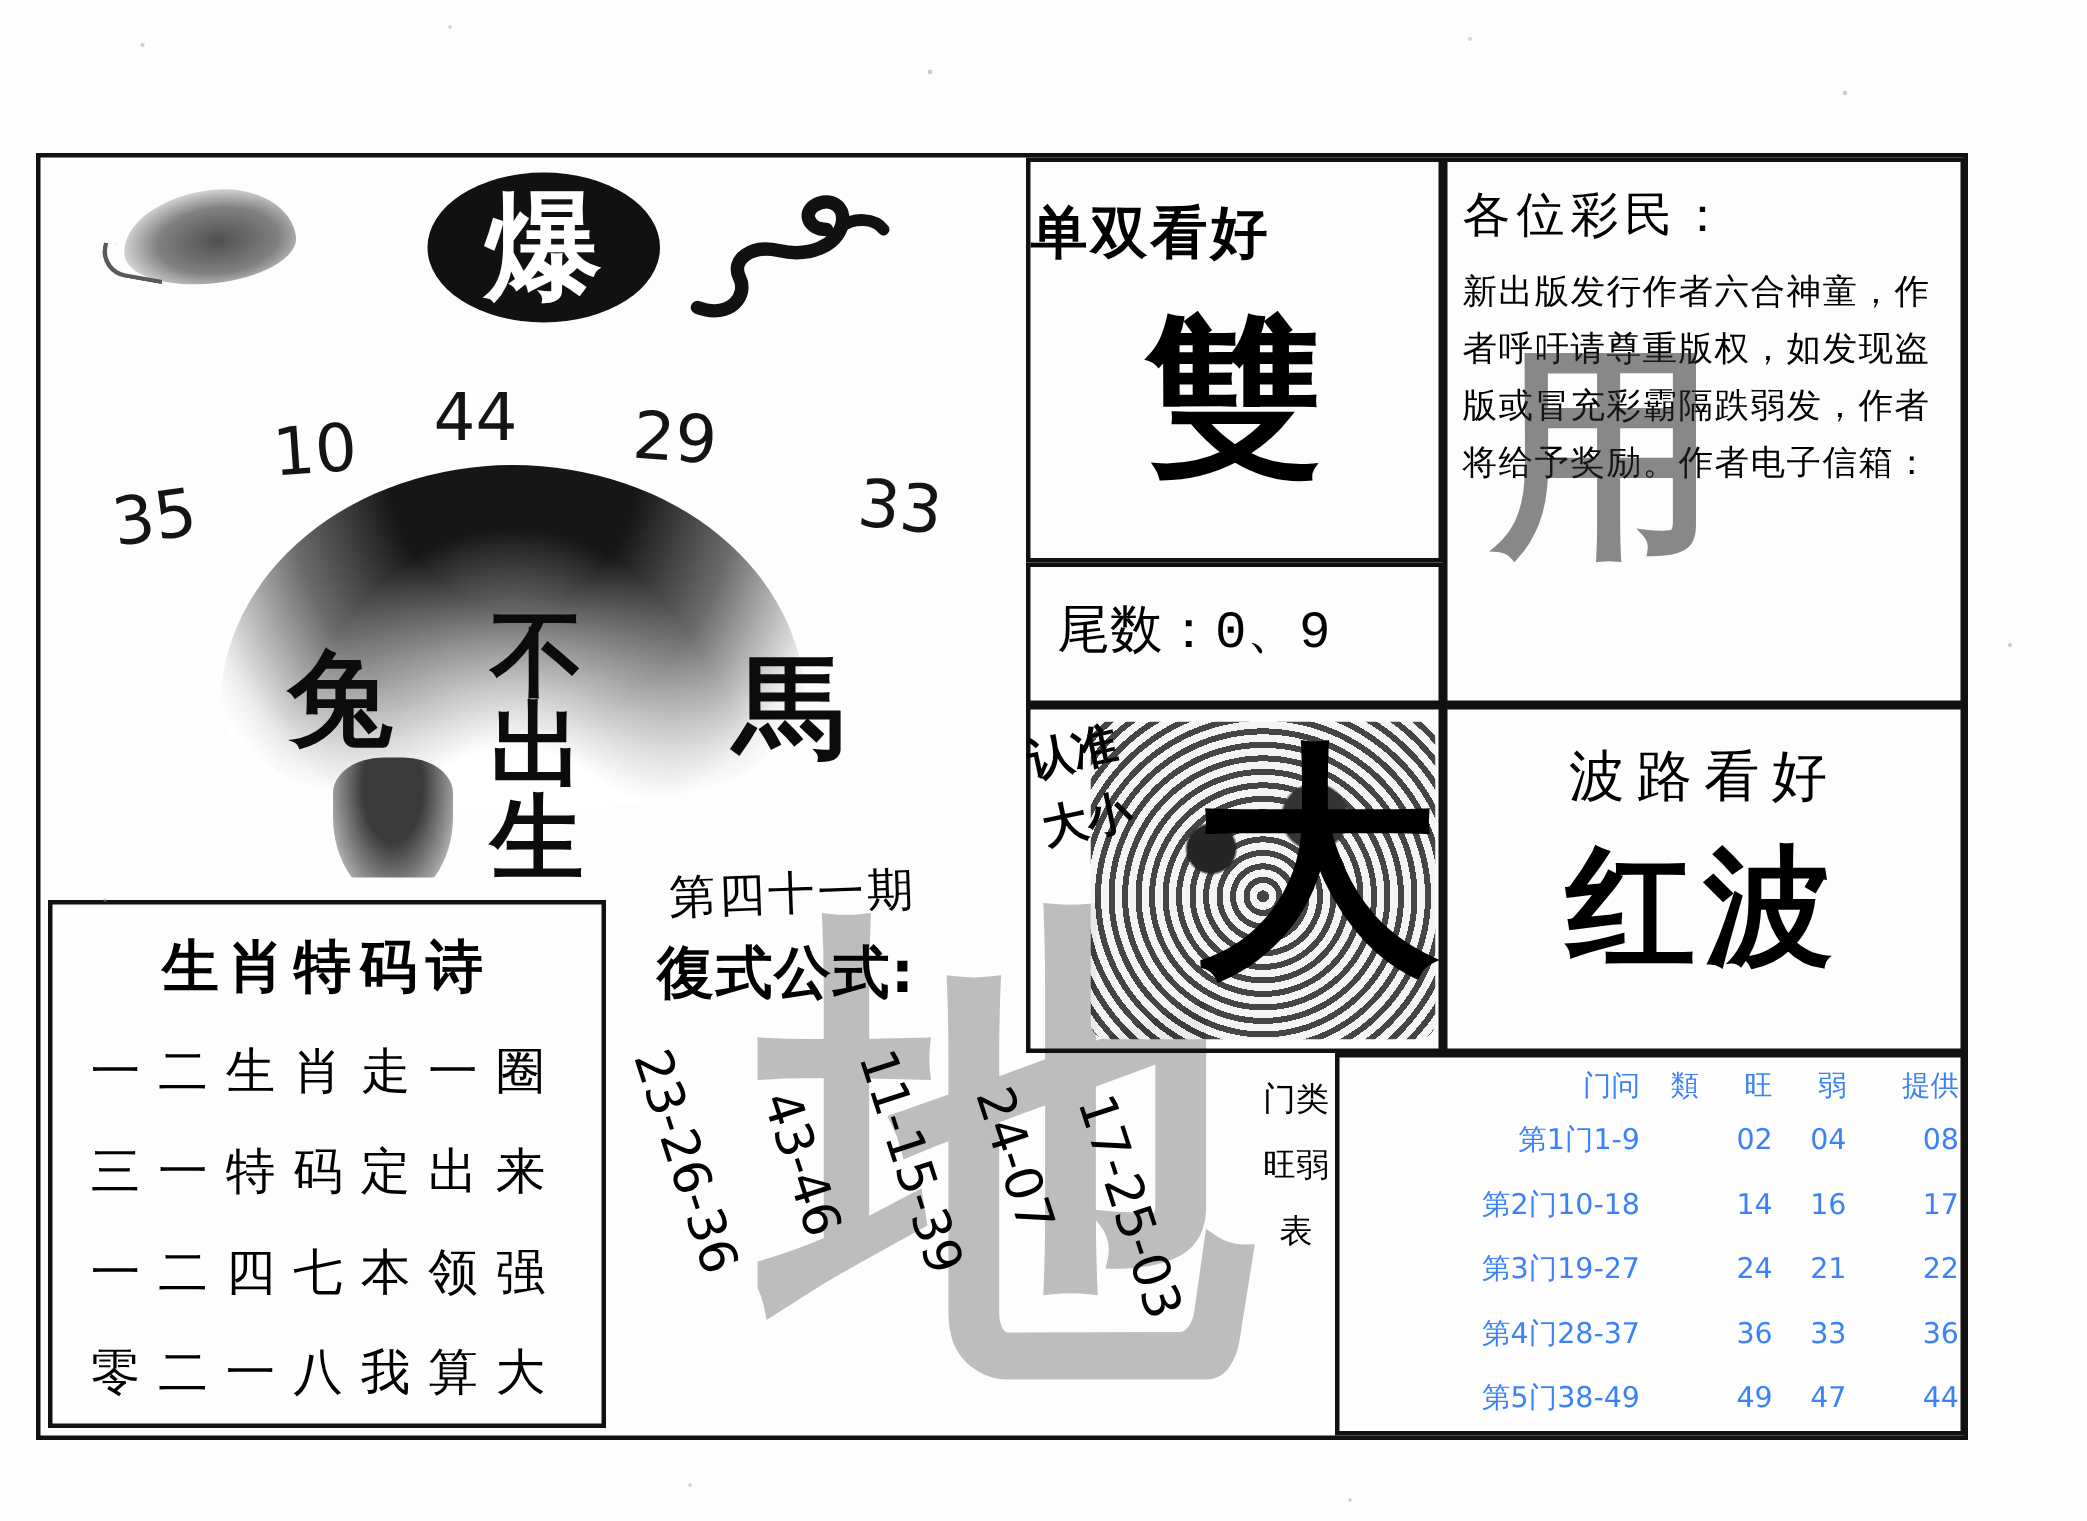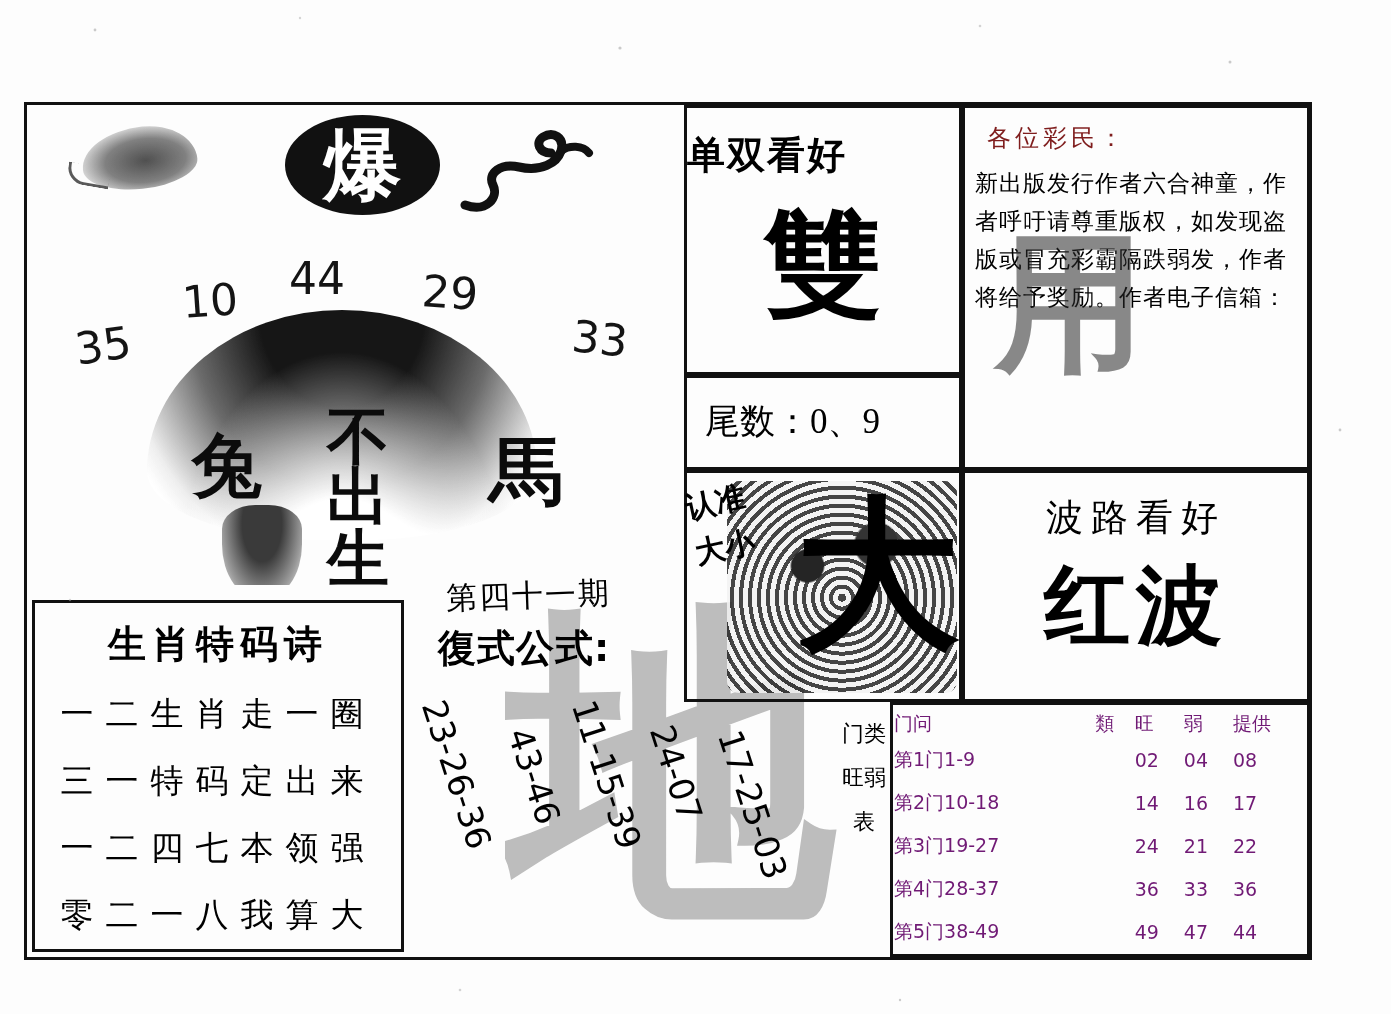--- a/index.html
+++ b/index.html
@@ -214,21 +214,21 @@
     text-align: center;
     font-family: "DejaVu Sans", sans-serif;
     font-weight: bold;
     font-size: 118px;
     line-height: 130px;
     margin-top: 18px;
   }
 
   .tail-box { left: 684px; top: 375px; width: 278px; height: 95px; }
   .tail-text {
-    font-family: Liberation Serif, serif;
+    font-family: Liberation Mono, monospace;
     font-size: 35px;
     line-height: 88px;
     padding-left: 18px;
   }
 
   .da-box { left: 684px; top: 470px; width: 278px; height: 232px; }
   .da-art {
     position: absolute;
     left: 40px; top: 8px;
     width: 230px; height: 212px;
@@ -257,24 +257,24 @@
     font-weight: bold;
     font-size: 30px;
     line-height: 46px;
     transform: rotate(-12deg);
   }
 
   
   .cm-box { left: 962px; top: 105px; width: 348px; height: 365px; }
   .cm-title {
     font-family: "DejaVu Sans", sans-serif;
-    font-size: 24px;
+    font-size: 32px;
     letter-spacing: 4px;
-    color: #7f1d1d;
-    padding: 14px 0 0 22px;
+    color: #000000;
+    padding: 14px 0 0 10px;
   }
   .cm-body {
     font-family: "DejaVu Sans", sans-serif;
     font-size: 23px;
     line-height: 38px;
     padding: 10px 10px 0 10px;
     letter-spacing: 1px;
   }
   .cm-watermark {
     position: absolute;
@@ -309,23 +309,23 @@
   
   .table-box { left: 890px; top: 702px; width: 420px; height: 255px; }
   table.mt {
     width: 100%;
     height: 100%;
     border-collapse: collapse;
     font-family: "DejaVu Sans", sans-serif;
     font-size: 19px;
   }
   table.mt th, table.mt td {
-    text-align: left;
+    text-align: right;
     font-weight: normal;
-    color: #701a75;
+    color: #3b82f6;
   }
   table.mt th { font-size: 19px; padding-top: 6px; }
 
   .vlabel {
     position: absolute;
     left: 840px; top: 712px;
     width: 48px;
     font-family: "DejaVu Sans", sans-serif;
     font-size: 22px;
     line-height: 44px;

